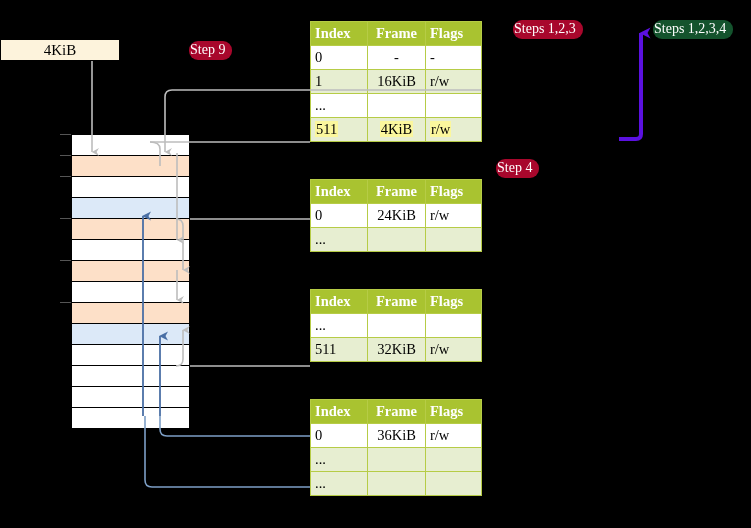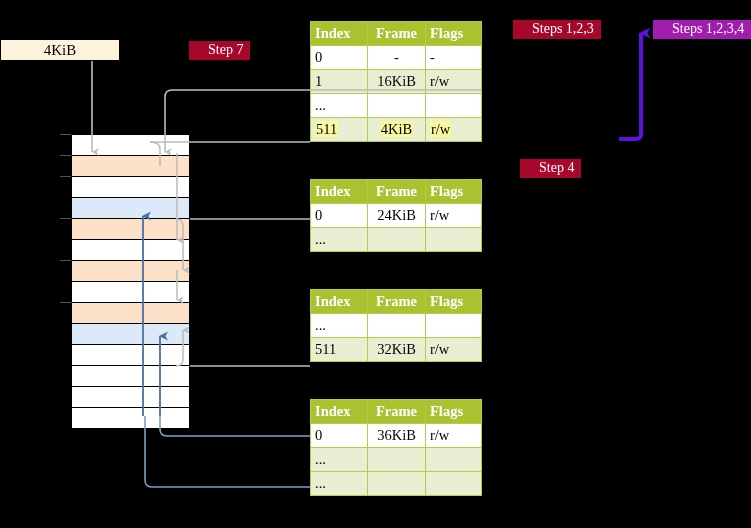--- a/index.html
+++ b/index.html
@@ -21,33 +21,34 @@
     font-size:15px;
     display:flex;align-items:center;justify-content:center;
     z-index:6;
   }
 
   
   .badge{
     position:absolute;
     color:#ffffff;
     font-size:14px;
-    padding:2px 7px 3px 19px;
+    padding:2px 7px 3px 1px;
     box-sizing:border-box;
     white-space:nowrap;
     line-height:14px;
     z-index:8;
+    border-radius:9px;
   }
   .badge.red{ background:#a8072c; }
-  .badge.purple{ background:#a21caf; }
+  .badge.purple{ background:#14532d; }
 
   #badge-step0{ left:189px; top:41px; }
   #badge-steps123{ left:513px; top:20px; }
   #badge-steps1234{ left:653px; top:20px; }
-  #badge-step4{ left:520px; top:159px; }
+  #badge-step4{ left:496px; top:159px; }
 
   
   .memcol{
     position:absolute;
     left:71px; top:134px;
     width:119px; height:282px;
     z-index:5;
   }
   .memrow{
     position:absolute;left:0;width:119px;height:22px;
@@ -106,21 +107,21 @@
 </style>
 </head>
 <body>
 
 <div class="stage">
 
   <div class="memsize-box">
     <span>4KiB</span>
   </div>
 
-  <div class="badge red" id="badge-step0">Step 7</div>
+  <div class="badge red" id="badge-step0">Step 9</div>
   <div class="badge red" id="badge-steps123">Steps 1,2,3</div>
   <div class="badge purple" id="badge-steps1234">Steps 1,2,3,4</div>
   <div class="badge red" id="badge-step4">Step 4</div>
 
   <div class="memcol" id="memcol">
       <div class="memrow" style="top: 0px;"></div>
       <div class="memrow orange" style="top: 21px;"></div>
       <div class="memrow" style="top: 42px;"></div>
       <div class="memrow blue" style="top: 63px;"></div>
       <div class="memrow orange" style="top: 84px;"></div>

